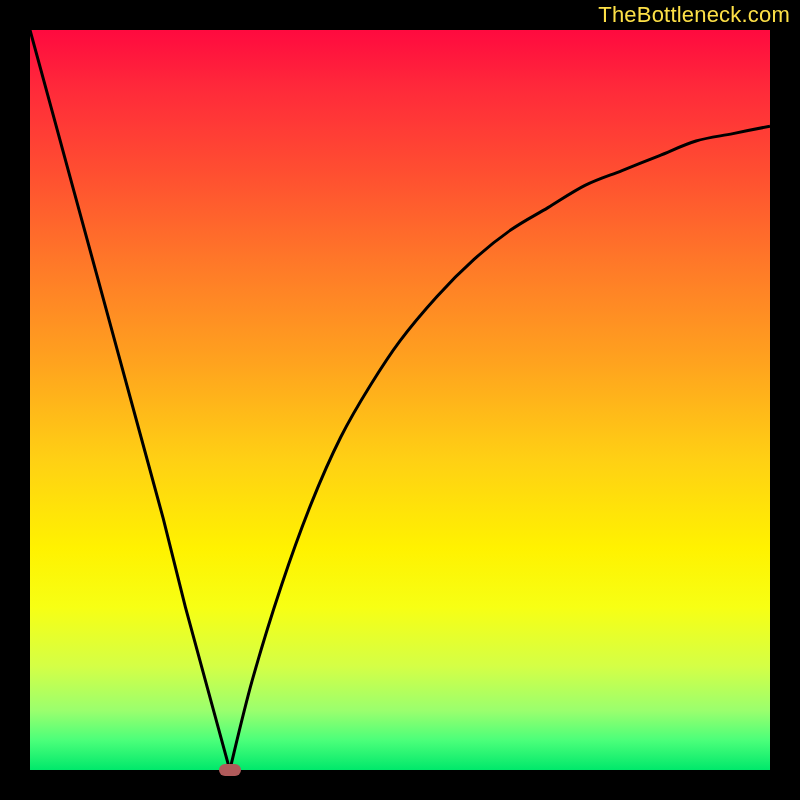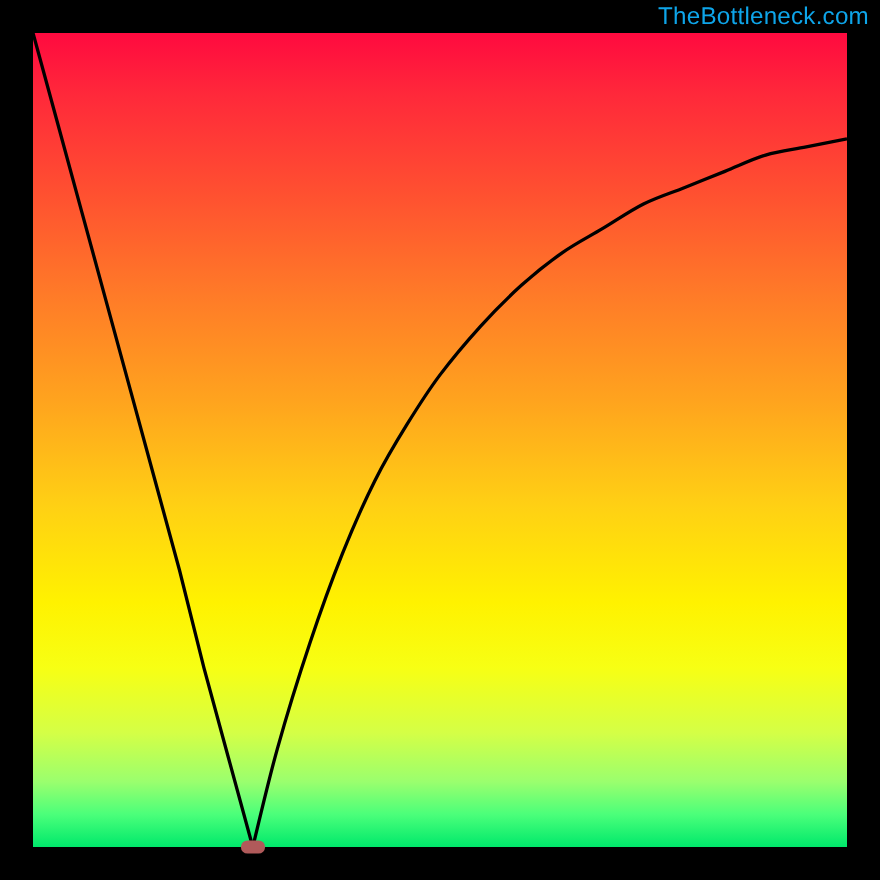--- a/index.html
+++ b/index.html
@@ -34,21 +34,21 @@
       #d4ff46 86%,
       #9aff6e 92%,
       #4bff7a 96%,
       #00e86b 100%
     );
   }
   .watermark {
     position: absolute;
     top: 2px;
     right: 10px;
-    color: #0ea5e9;
+    color: #fde047;
     font-size: 22px;
     font-weight: 500;
     letter-spacing: 0.2px;
     user-select: none;
   }
   svg.curve {
     position: absolute;
     left: 0; top: 0;
     width: 740px; height: 740px;
   }

